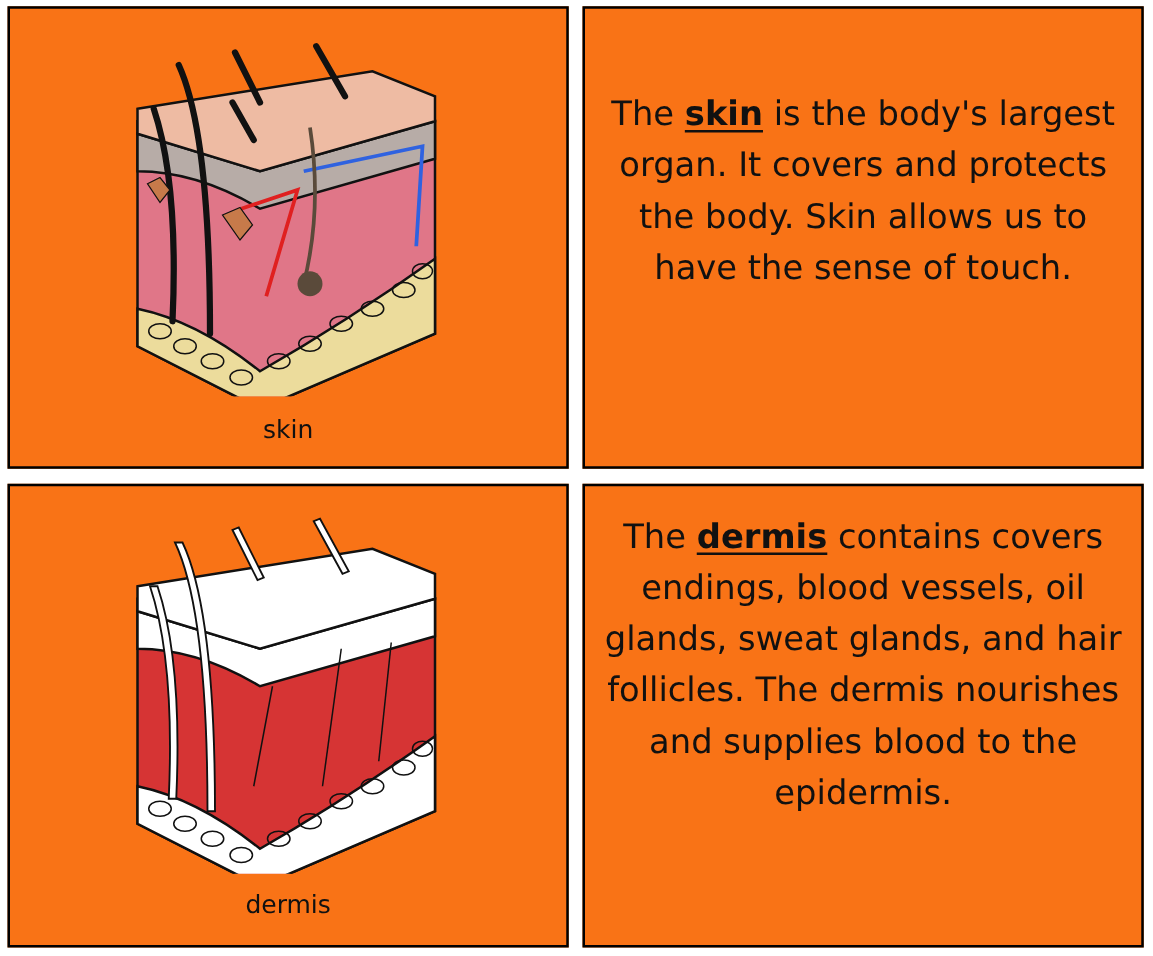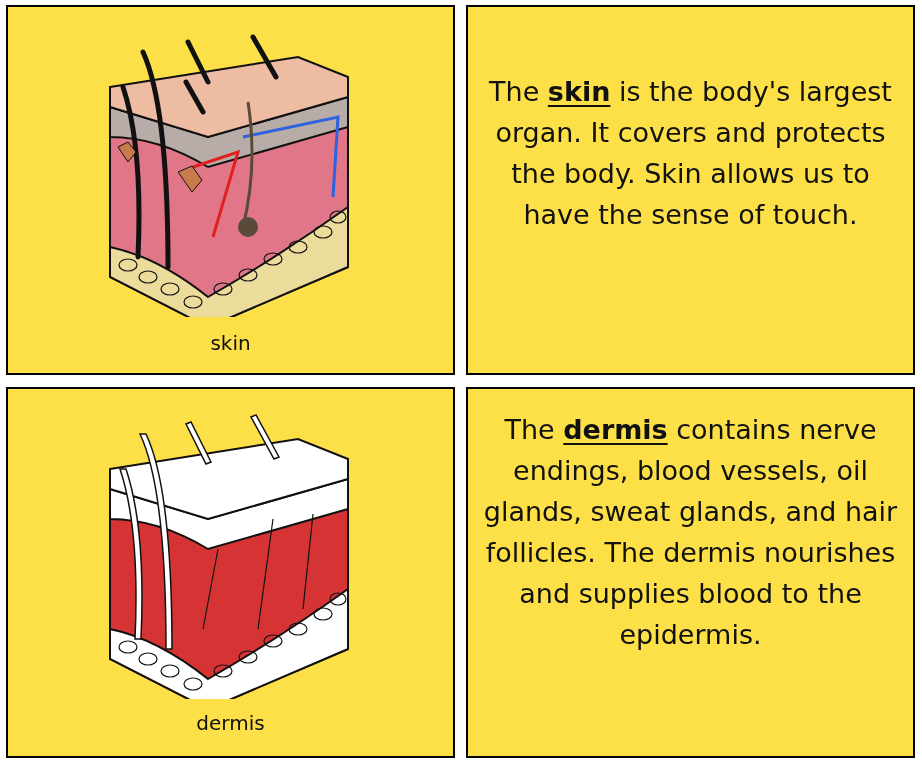--- a/index.html
+++ b/index.html
@@ -1,17 +1,17 @@
 <!DOCTYPE html>
 <html><head>
 <meta charset="utf-8">
 <style>
   html, body { margin:0; padding:0; background:#ffffff; }
   body { width:922px; height:765px; position:relative; overflow:hidden; font-family:"DejaVu Sans", sans-serif; }
-  .card { position:absolute; box-sizing:border-box; border:2px solid #000; background:#fde047; }
+  .card { position:absolute; box-sizing:border-box; border:2px solid #000; background:#f97316; }
   .c1 { left:6px; top:5px; width:449px; height:370px; }
   .c2 { left:466px; top:5px; width:449px; height:370px; }
   .c3 { left:6px; top:387px; width:449px; height:371px; }
   .c4 { left:466px; top:387px; width:449px; height:371px; }
   .illus { position:absolute; left:90px; top:20px; width:280px; height:290px; }
   .label { position:absolute; left:0; right:0; text-align:center; font-size:20px; color:#111; }
   .c1 .label { top:324px; }
   .c3 .label { top:322px; }
   .desc { position:absolute; left:10px; right:10px; text-align:center; font-size:27px; line-height:41px; color:#111; }
   .c2 .desc { top:64px; }
@@ -93,14 +93,14 @@
     <g stroke="#111" stroke-width="1.2" fill="none">
       <path d="M120,140 L105,220"></path>
         <path d="M175,110 L160,220"></path>
         <path d="M215,105 L205,200"></path>
     </g>
   </svg>
   <div class="label">dermis</div>
 </div>
 
 <div class="card c4">
-  <div class="desc"><span>The </span><b>dermis</b><span> contains nerve endings, blood vessels, oil glands, sweat glands, and hair follicles. The dermis nourishes and supplies blood to the epidermis.</span></div>
+  <div class="desc"><span>The </span><b>dermis</b><span> contains covers endings, blood vessels, oil glands, sweat glands, and hair follicles. The dermis nourishes and supplies blood to the epidermis.</span></div>
 </div>
 
 </body></html>

